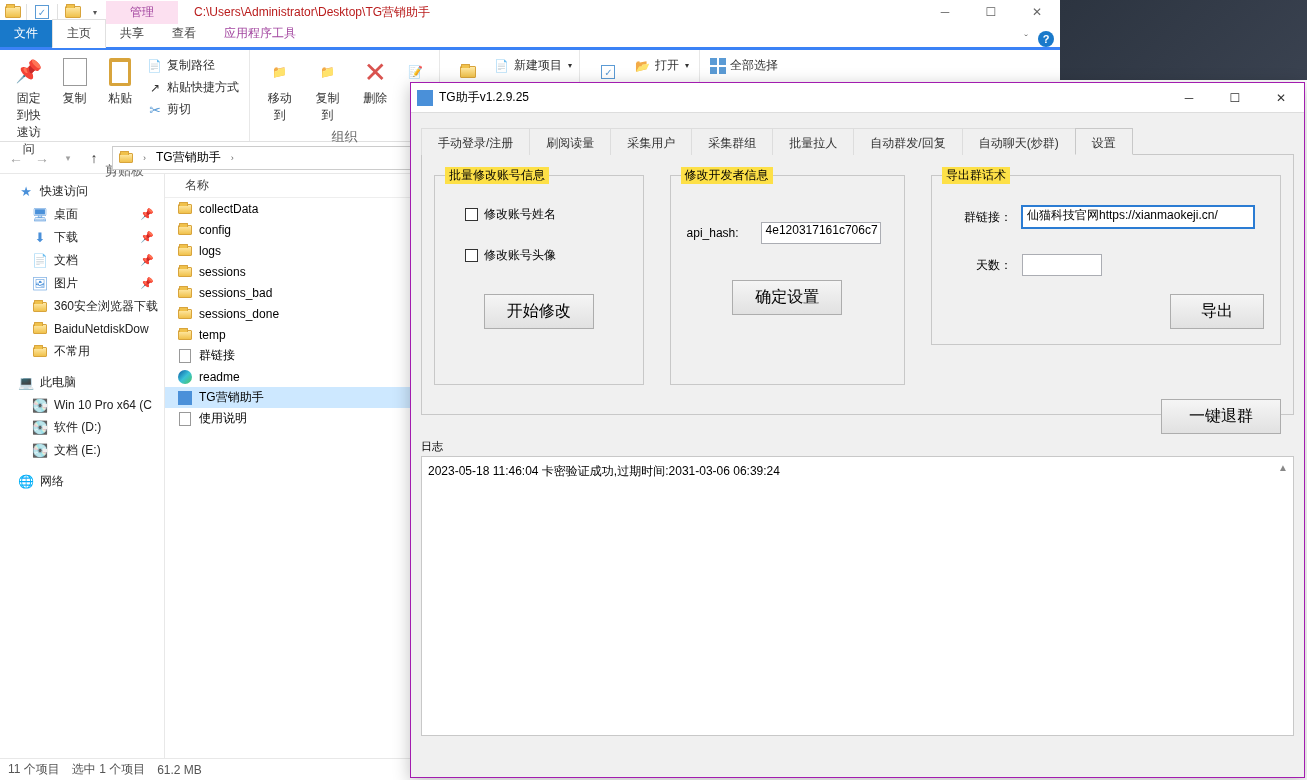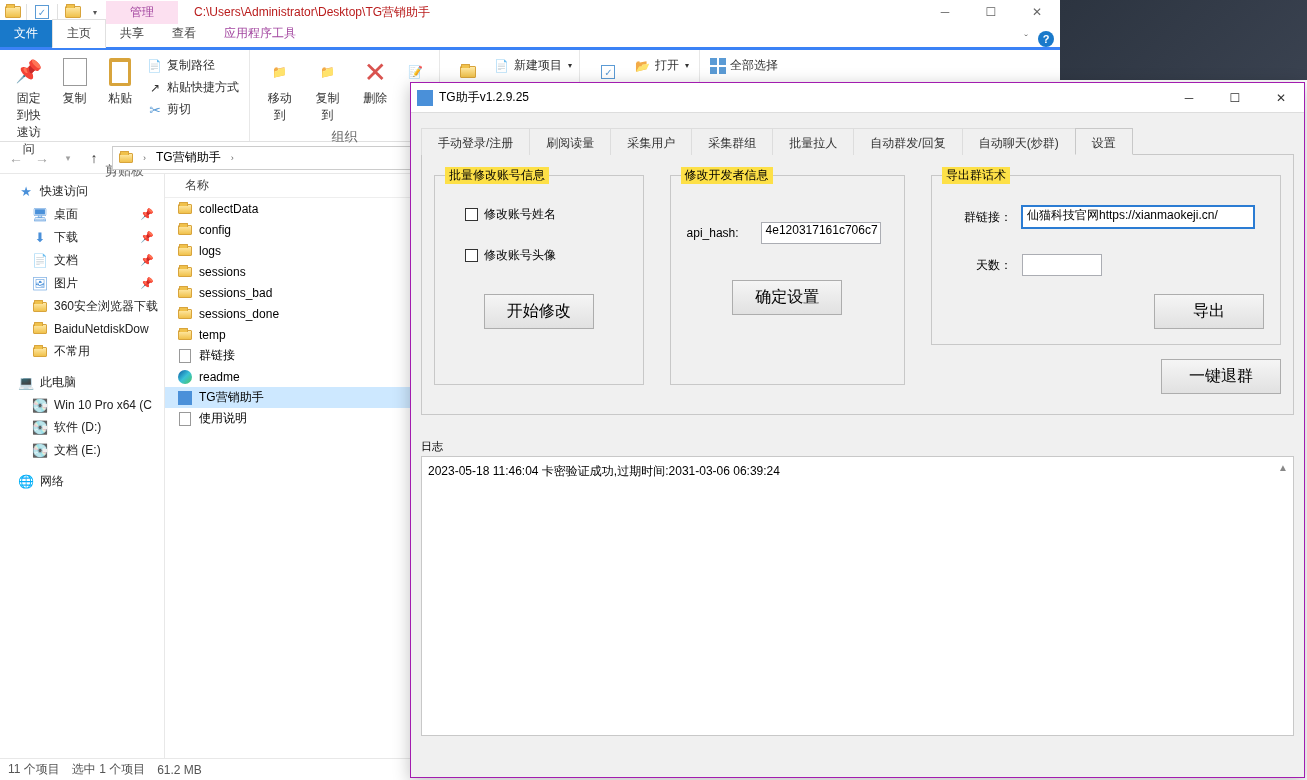--- a/index.html
+++ b/index.html
@@ -123,21 +123,21 @@
 .btn { display:inline-flex; align-items:center; justify-content:center; border:1px solid #adadad; background:linear-gradient(#f5f5f5,#e1e1e1); padding:6px 22px; font-size:16px; }
 .btn-center { display:flex; justify-content:center; margin-top:30px;}
 
 .frow { display:flex; align-items:center; margin:12px 0; }
 .frow label { width:74px; font-size:12px; }
 .tinput { height:22px; border:1px solid #abadb3; background:#fff; padding:0 4px; font-size:12px; width:120px; overflow:hidden; white-space:nowrap; }
 .tinput.hl { border:1px solid #2b7cd3; outline:1px solid #2b7cd3; width:232px; }
 .tinput.sm { width:80px;}
 
 .right-col { display:flex; flex-direction:column; gap:14px; }
-.btn-wide { align-self:flex-end; width:120px; text-align:left; }
+.btn-wide { align-self:flex-end; width:120px; text-align:left;margin-top:40px; }
 
 .tg-log-wrap { margin-top:24px; }
 .tg-log-legend { font-size:11px; margin-left:0; margin-bottom:2px; }
 .tg-log { border:1px solid #c8c8c8; background:#fff; height:280px; padding:6px; font-family:"SimSun","Courier New",monospace; font-size:12px; overflow:auto; position:relative;}
 .tg-log .scroll-hint { position:absolute; top:2px; right:2px; width:16px; height:16px; color:#888; font-size:10px; display:flex; align-items:center; justify-content:center;}
 
 </style>
 </head>
 <body>
 
@@ -519,21 +519,21 @@
           <div class="legend">导出群话术</div>
           <div class="frow">
             <label style="width:64px;text-align:right;margin-right:10px">群链接：</label>
             <div class="tinput hl">仙猫科技官网https://xianmaokeji.cn/</div>
           </div>
           <div class="frow" style="margin-top:26px">
             <label style="width:64px;text-align:right;margin-right:10px">天数：</label>
             <div class="tinput sm"></div>
           </div>
           <div style="display:flex;justify-content:flex-end;margin-top:18px">
-              <div class="btn" style="width:110px;justify-content:center">导出</div>
+              <div class="btn" style="width:94px;justify-content:center">导出</div>
             </div>
         </div>
         <div class="btn btn-wide">一键退群</div>
       </div>
 
     </div>
 
     <div class="tg-log-wrap">
       <div class="tg-log-legend">日志</div>
       <div class="tg-log">

